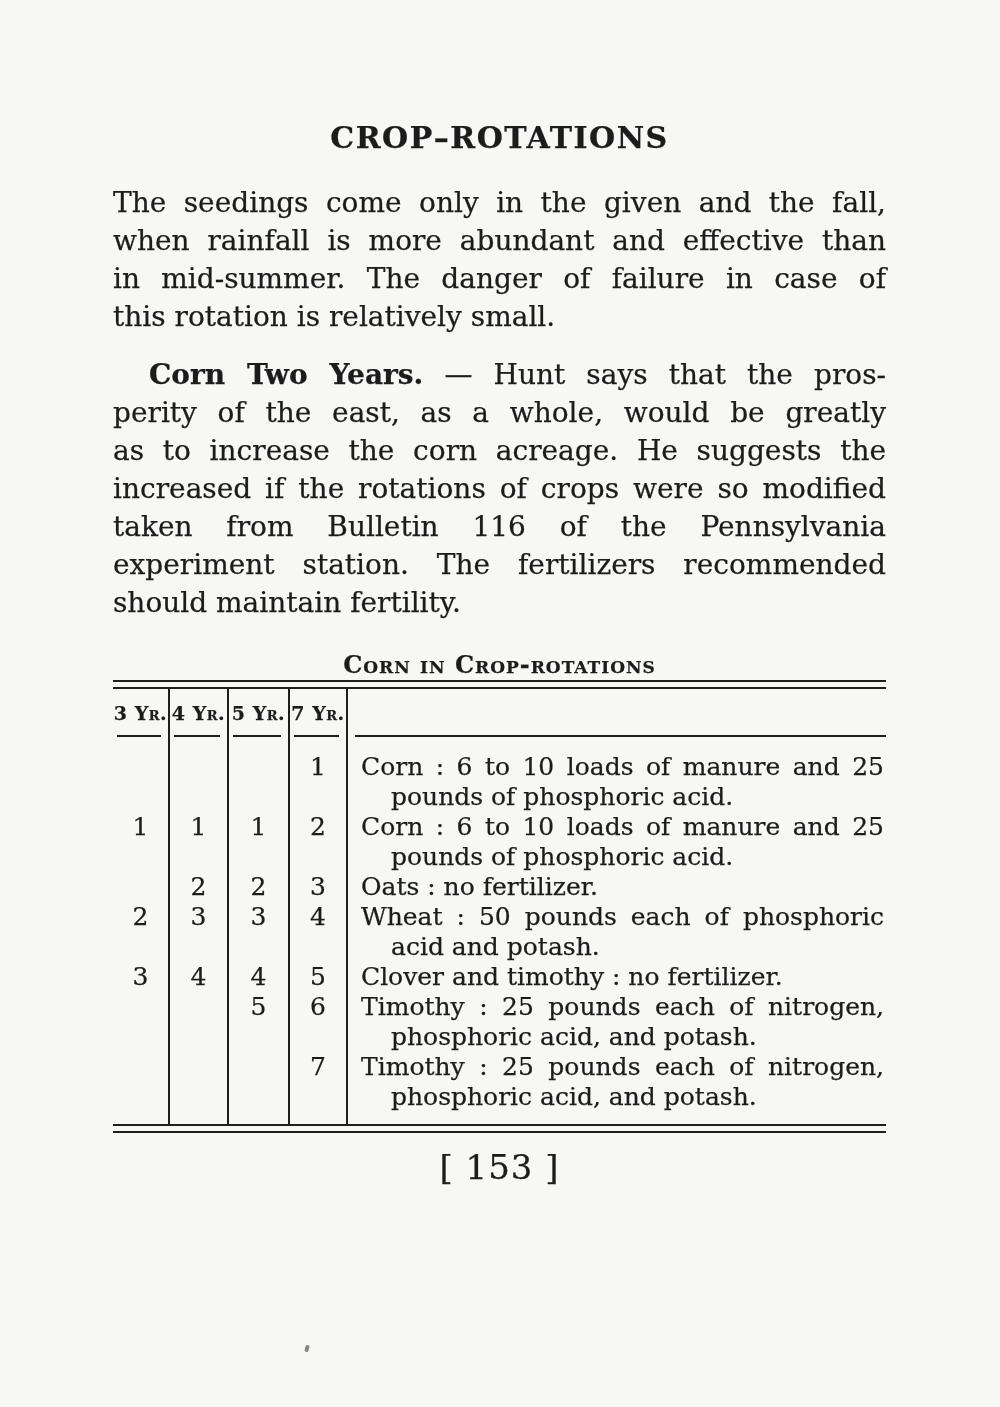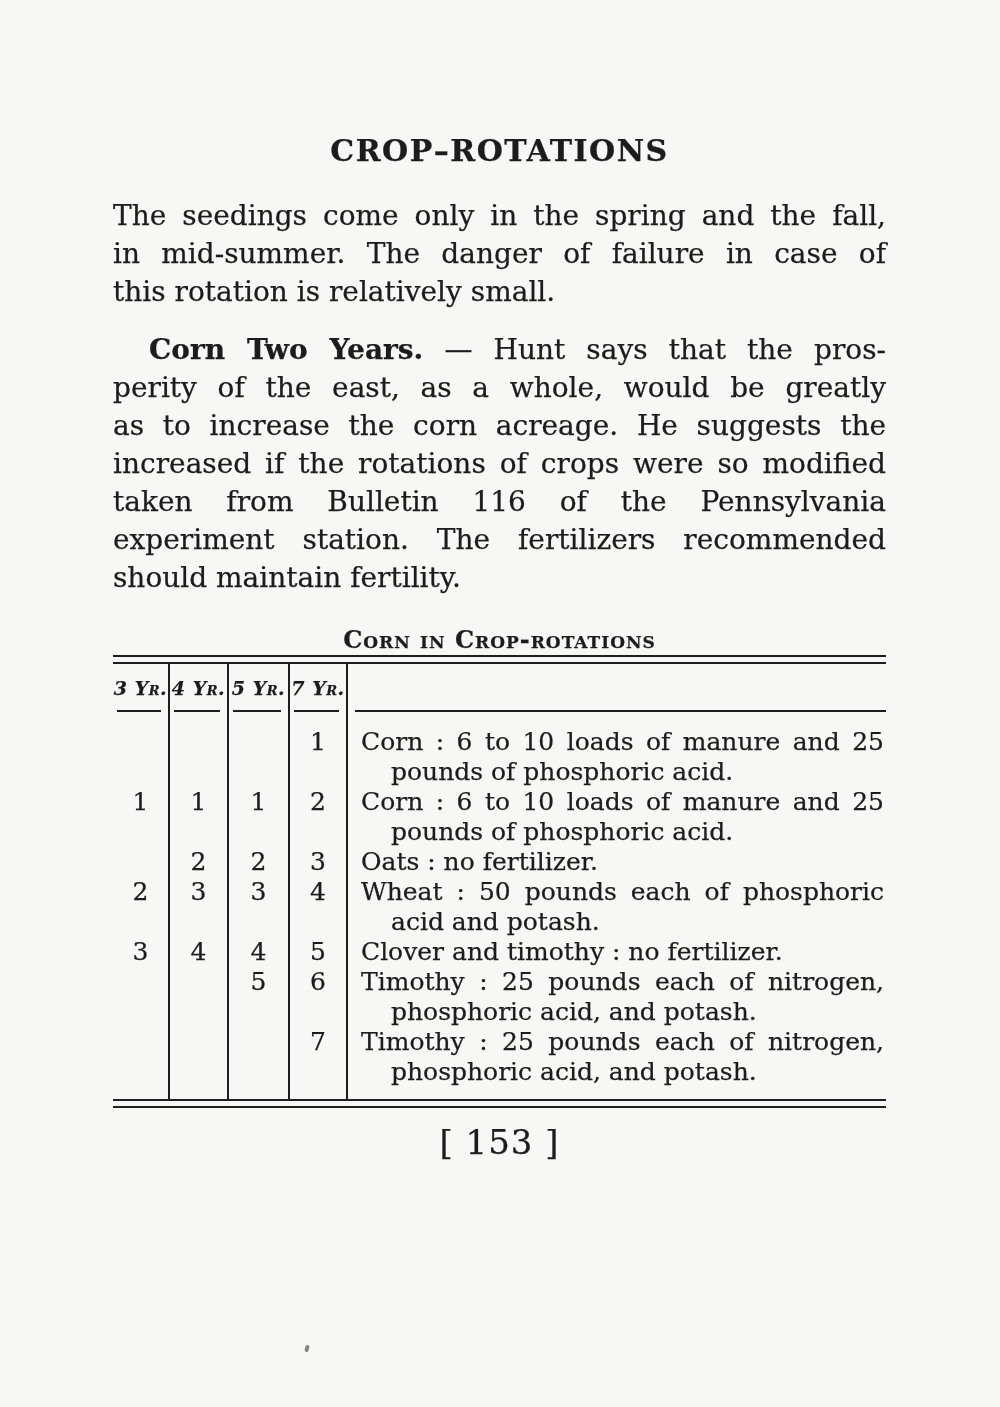--- a/index.html
+++ b/index.html
@@ -9,21 +9,21 @@
     height: 1407px;
     background: #f7f7f6;
     color: #1c1c1c;
     font-family: "DejaVu Serif", serif;
     overflow: hidden;
     -webkit-text-stroke: 0.25px;
   }
   .content { padding: 114px 114px 0 113px; }
 
   .title {
-    margin: 17px 0 26px 0;
+    margin: 4px 0 26px 0;
     font-size: 30px;
     line-height: 40px;
     font-weight: bold;
     letter-spacing: 1.5px;
     text-align: center;
   }
 
   .para { font-size: 28px; line-height: 38px; }
   .para .pline { text-align: justify; text-align-last: justify; }
   .para .pline.last { text-align: justify; text-align-last: left; }
@@ -60,21 +60,20 @@
   .rot th {
     height: 48px;
     padding: 0;
     vertical-align: middle;
     text-align: center;
     font-size: 19px;
     font-weight: bold;
     font-variant: small-caps;
     letter-spacing: 0.5px;
     position: relative;
-    font-style: italic;
   }
   .rot th.yr { border-right: 2px solid #1e1e1e; }
   .rot th::after {
     content: "";
     position: absolute;
     left: 4px; right: 7px; bottom: 0;
     border-bottom: 2px solid #1e1e1e;
   }
   .rot th.dsc::after { left: 7px; right: 0; }
 
@@ -114,21 +113,22 @@
 </style>
 </head>
 <body>
 
 <div class="page">
   <div class="content">
 
     <h1 class="title">CROP–ROTATIONS</h1>
 
     <div class="para">
-      <div class="pline">The seedings come only in the spring and the fall,</div>
+      <div class="pline">The seedings come only in the given and the fall,</div>
+      <div class="pline">when rainfall is more abundant and effective than</div>
       <div class="pline">in mid-summer.  The danger of failure in case of</div>
       <div class="pline last">this rotation is relatively small.</div>
     </div>
 
     <div class="para" style="margin-top:20px">
       <div class="pline indent"><span class="lead">Corn Two Years.</span><span> — Hunt says that the pros-</span></div>
       <div class="pline">perity of the east, as a whole, would be greatly</div>
       <div class="pline">as to increase the corn acreage.  He suggests the</div>
       <div class="pline">increased if the rotations of crops were so modified</div>
       <div class="pline">taken from Bulletin 116 of the Pennsylvania</div>

